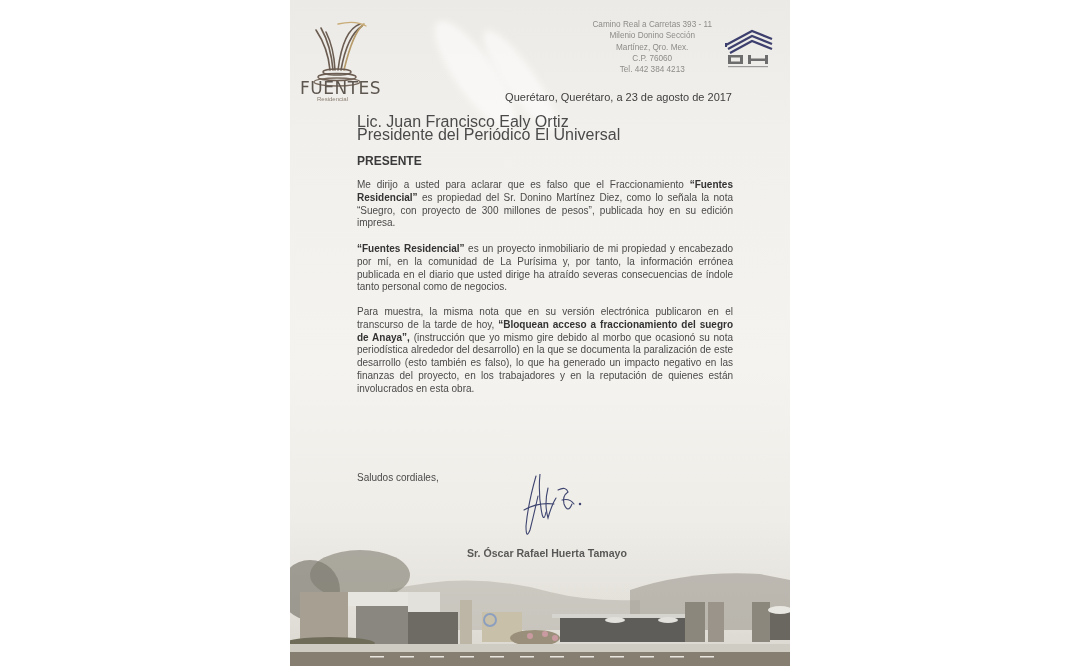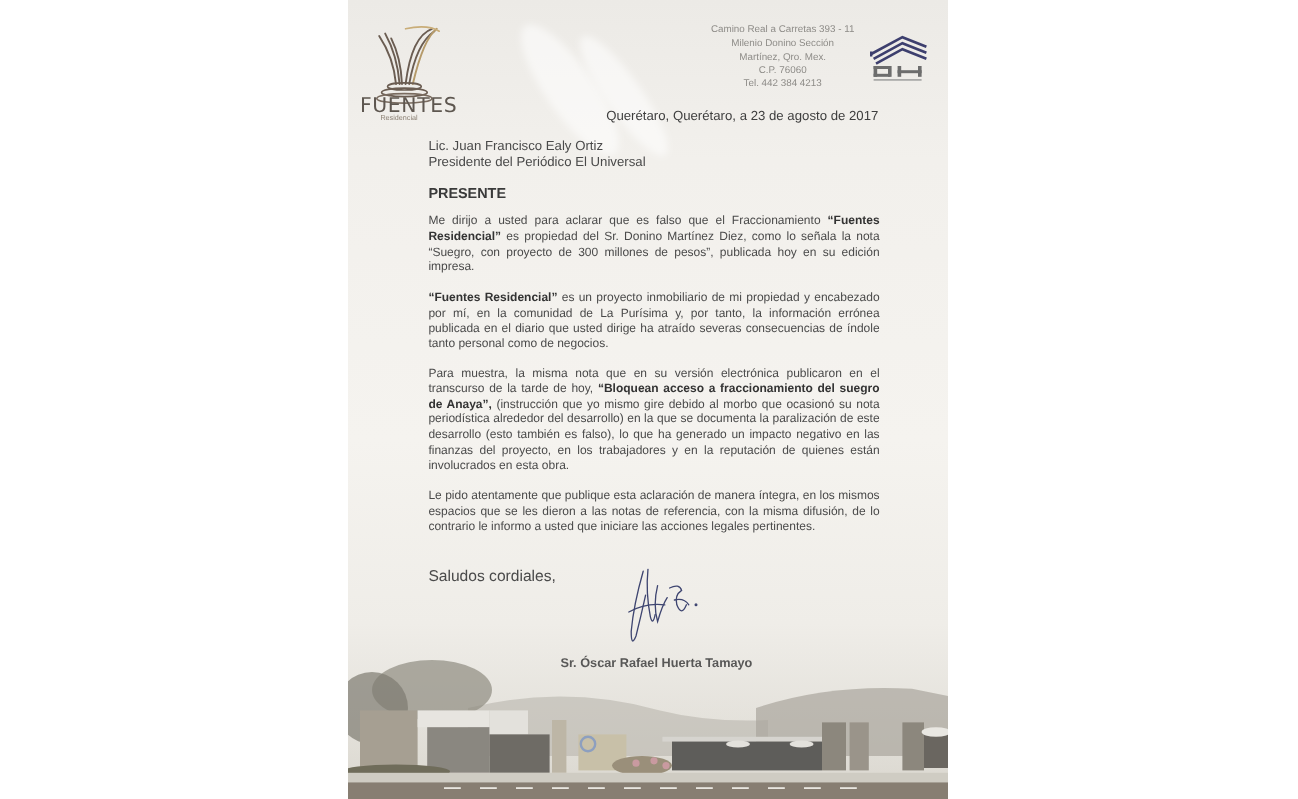--- a/index.html
+++ b/index.html
@@ -15,30 +15,30 @@
 
   .logo-left { position: absolute; left: 8px; top: 18px; width: 80px; height: 88px; }
   .logo-word { position: absolute; left: 10px; top: 78px; font-size: 17px; letter-spacing: 0.5px; color: #5e5750; font-family: "DejaVu Sans", sans-serif; }
   .logo-sub { position: absolute; left: 27px; top: 96px; font-size: 6px; color: #8a7f72; }
 
   .address { position: absolute; right: 78px; top: 19px; text-align: center; font-size: 8.2px; line-height: 11.3px; color: #8e8c88; }
   .logo-right { position: absolute; right: 16px; top: 25px; width: 52px; height: 46px; }
 
   .date { position: absolute; right: 58px; top: 91px; font-size: 11px; color: #3e3e3e; }
 
-  .recipient { position: absolute; left: 67px; top: 116px; font-size: 11px; line-height: 12.8px; color: #4a4a4a; }
+  .recipient { position: absolute; left: 67px; top: 116px; font-size: 16px; line-height: 12.8px; color: #4a4a4a; }
   .presente { position: absolute; left: 67px; top: 154px; font-size: 12px; font-weight: bold; color: #3a3a3a; }
 
   .body-text { position: absolute; left: 67px; width: 376px; font-size: 10px; line-height: 12.8px; color: #4a4a4a; text-align: justify; }
   .body-text b { color: #333; }
   .p1 { top: 179px; }
   .p2 { top: 243px; }
   .p3 { top: 306px; }
   .p4 { top: 408px; }
-  .closing { position: absolute; left: 67px; top: 472px; font-size: 13px; color: #4a4a4a; }
+  .closing { position: absolute; left: 67px; top: 472px; font-size: 10px; color: #4a4a4a; }
 
   .signature { position: absolute; left: 228px; top: 474px; width: 72px; height: 70px; }
   .signer { position: absolute; left: 177px; top: 547px; font-size: 10.6px; font-weight: bold; color: #3a3a3a; }
 
   .scene { position: absolute; left: 0; top: 530px; width: 500px; height: 136px; }
 </style>
 </head>
 <body>
 
 <div class="letter">
@@ -98,21 +98,20 @@
   </div>
 
   <div class="presente">PRESENTE</div>
 
   <div class="body-text p1"><span>Me dirijo a usted para aclarar que es falso que el Fraccionamiento </span><b>“Fuentes Residencial”</b><span> es propiedad del Sr. Donino Martínez Diez, como lo señala la nota “Suegro, con proyecto de 300 millones de pesos”, publicada hoy en su edición impresa.</span></div>
 
   <div class="body-text p2"><b>“Fuentes Residencial”</b><span> es un proyecto inmobiliario de mi propiedad y encabezado por mí, en la comunidad de La Purísima y, por tanto, la información errónea publicada en el diario que usted dirige ha atraído severas consecuencias de índole tanto personal como de negocios.</span></div>
 
   <div class="body-text p3"><span>Para muestra, la misma nota que en su versión electrónica publicaron en el transcurso de la tarde de hoy, </span><b>“Bloquean acceso a fraccionamiento del suegro de Anaya”,</b><span> (instrucción que yo mismo gire debido al morbo que ocasionó su nota periodística alrededor del desarrollo) en la que se documenta la paralización de este desarrollo (esto también es falso), lo que ha generado un impacto negativo en las finanzas del proyecto, en los trabajadores y en la reputación de quienes están involucrados en esta obra.</span></div>
 
-  <div class="body-text p4">Le pido atentamente que publique esta aclaración de manera íntegra, en los mismos espacios que se les dieron a las notas de referencia, con la misma difusión, de lo contrario le informo a usted que iniciare las acciones legales pertinentes.</div>
 
   <div class="closing">Saludos cordiales,</div>
 
   <svg class="signature" viewBox="0 0 72 70">
     <g fill="none" stroke="#3e4570" stroke-width="1.1" stroke-linecap="round">
       <path d="M18 2 Q10 30 8 52 Q8 66 12 56 Q16 40 20 22"></path>
       <path d="M22 0 Q20 20 24 40 Q26 48 28 38"></path>
       <path d="M6 36 Q20 28 36 30"></path>
       <path d="M30 14 Q26 30 30 44 Q34 30 38 24"></path>
       <path d="M40 16 Q48 12 50 18 Q44 22 46 30 Q50 40 54 30"></path>

